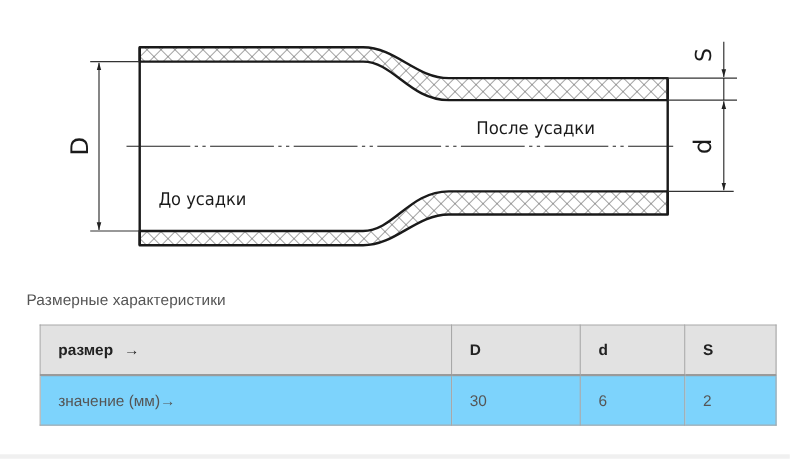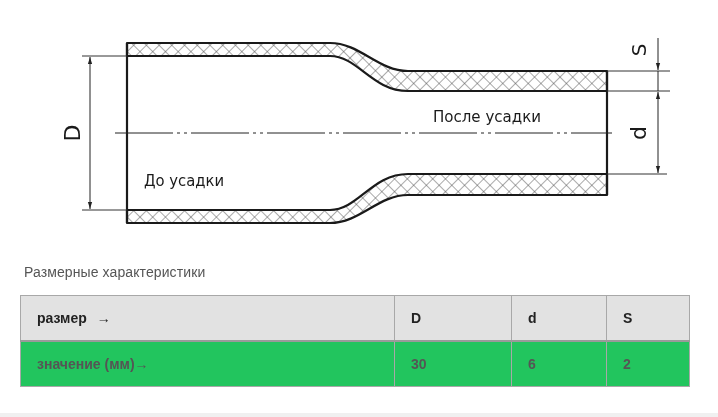--- a/index.html
+++ b/index.html
@@ -27,43 +27,43 @@
     .caption {
       position: absolute;
       left: 24px;
       top: 264px;
       font-size: 14px;
       color: #555555;
       letter-spacing: 0.1px;
     }
     table.dims {
       position: absolute;
-      left: 20px;
+      left: 36px;
       top: 295px;
       width: 670px;
       border-collapse: collapse;
       font-size: 14px;
     }
     table.dims th, table.dims td {
       border: 1px solid #a8a8a8;
       text-align: left;
       padding: 0 0 0 16px;
     }
     table.dims thead th {
       background: #e2e2e2;
       height: 44px;
       color: #222222;
       font-weight: bold;
       border-bottom: 2px solid #9a9a9a;
     }
     table.dims tbody td {
       height: 44px;
       color: #555555;
-      font-weight: bold;
-      background: #22c55e;
+      font-weight: normal;
+      background: #7dd3fc;
     }
     .col-1 { width: 357px; }
     .col-2 { width: 100px; }
     .col-3 { width: 78px; }
     .arrow-glyph {
       margin-left: 10px;
       font-weight: normal;
     }
     .bottom-rule {
       position: absolute;

